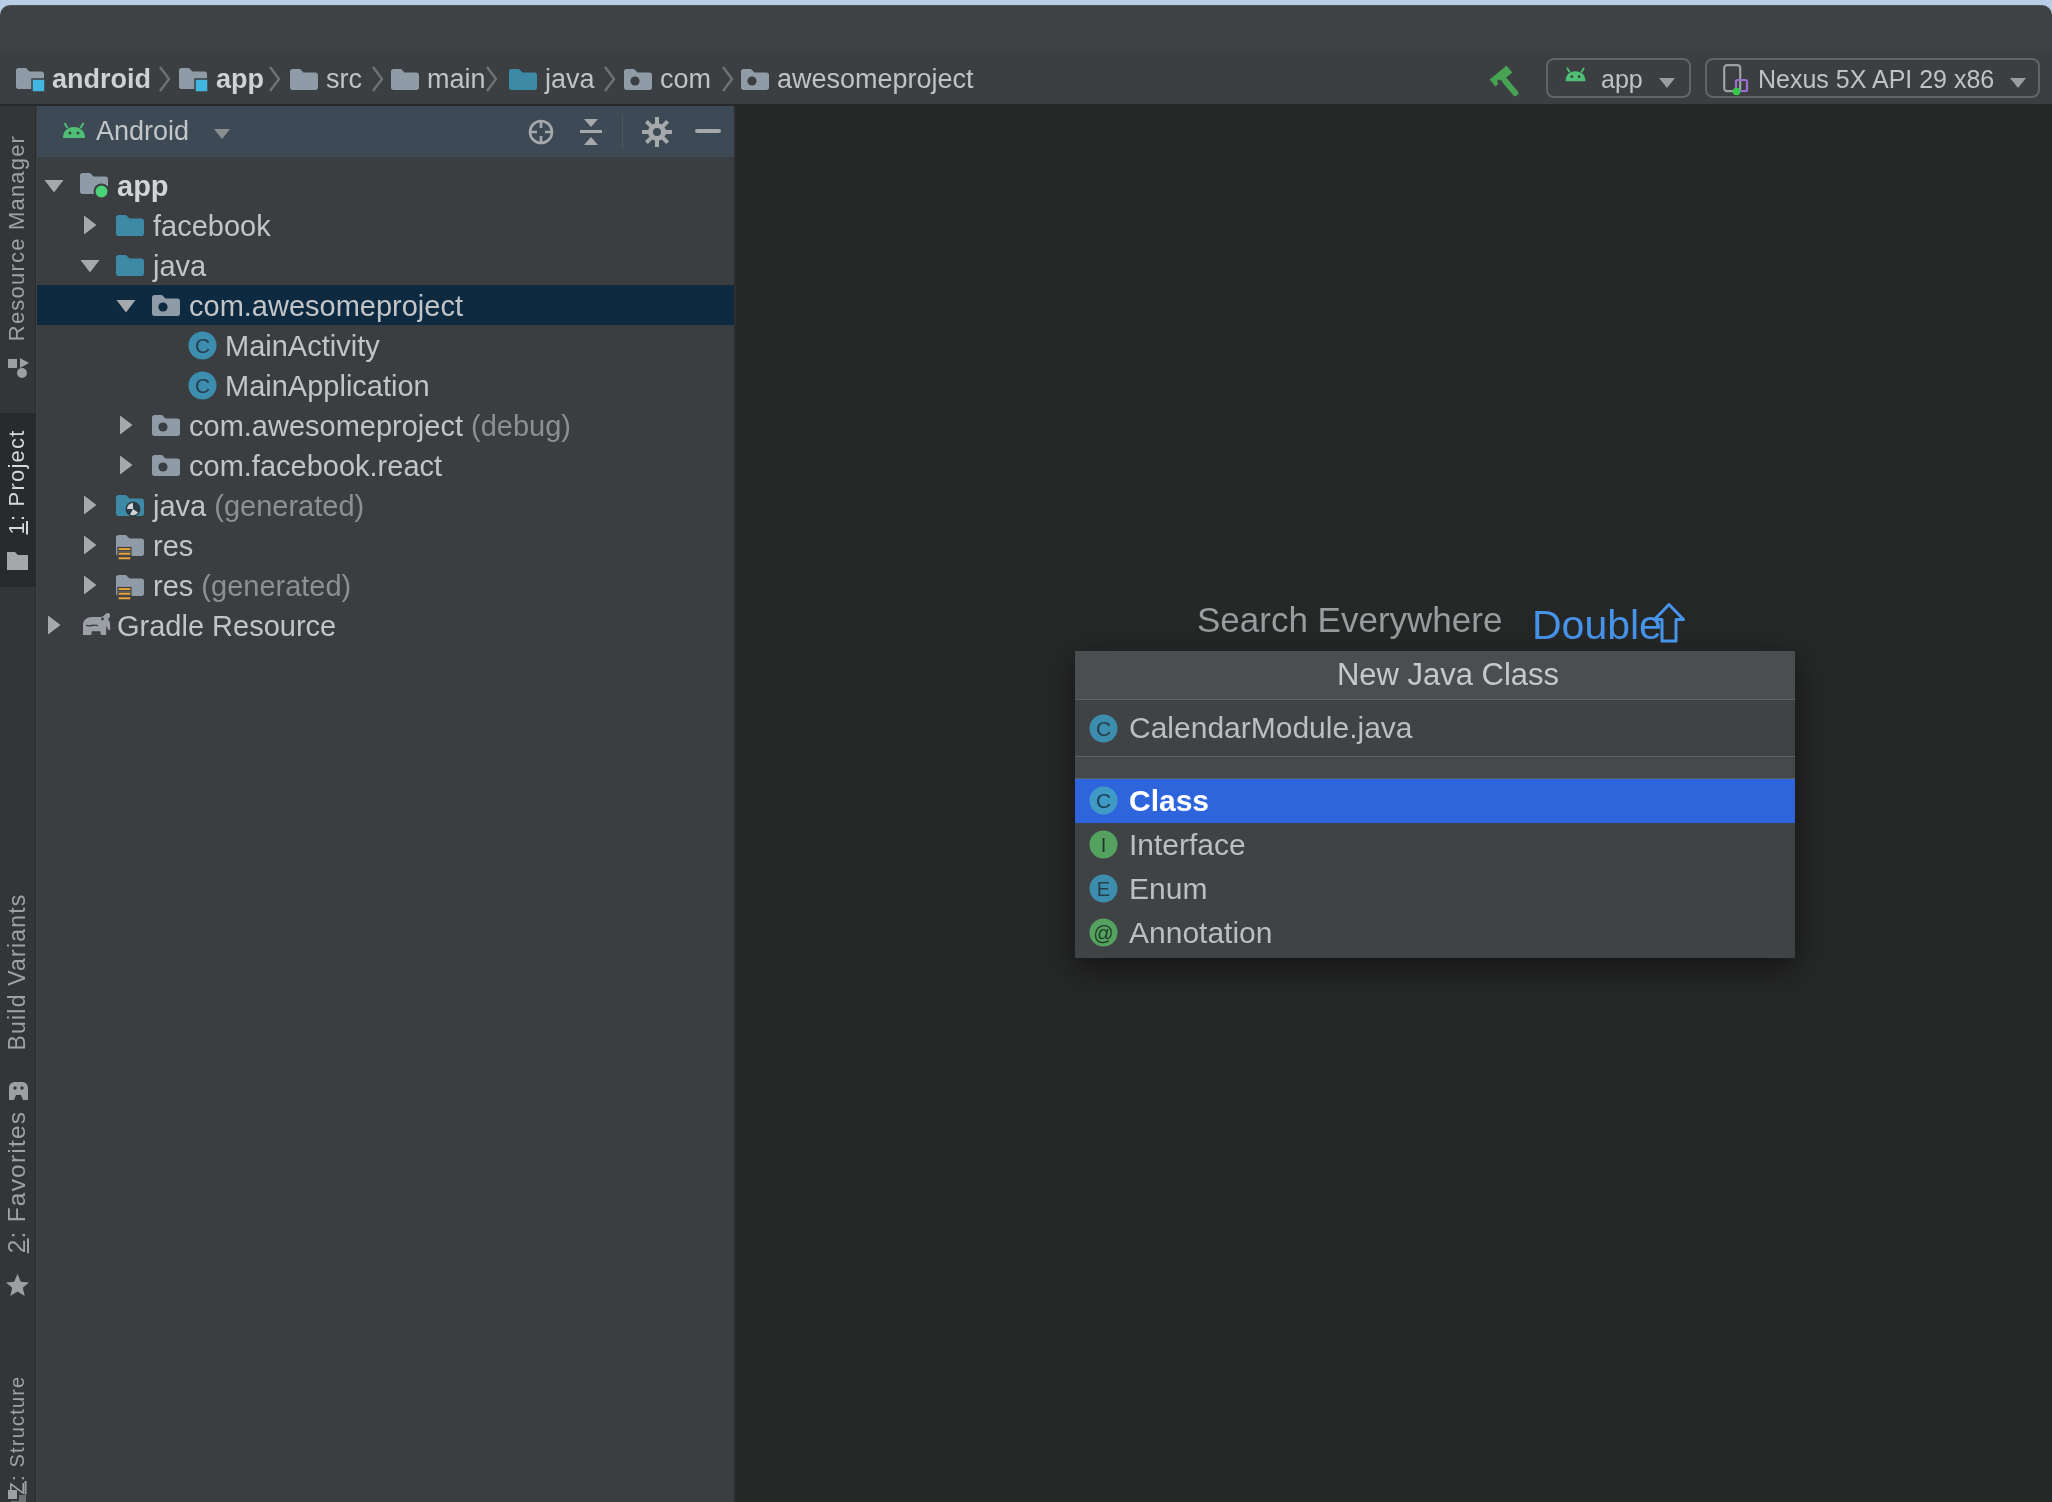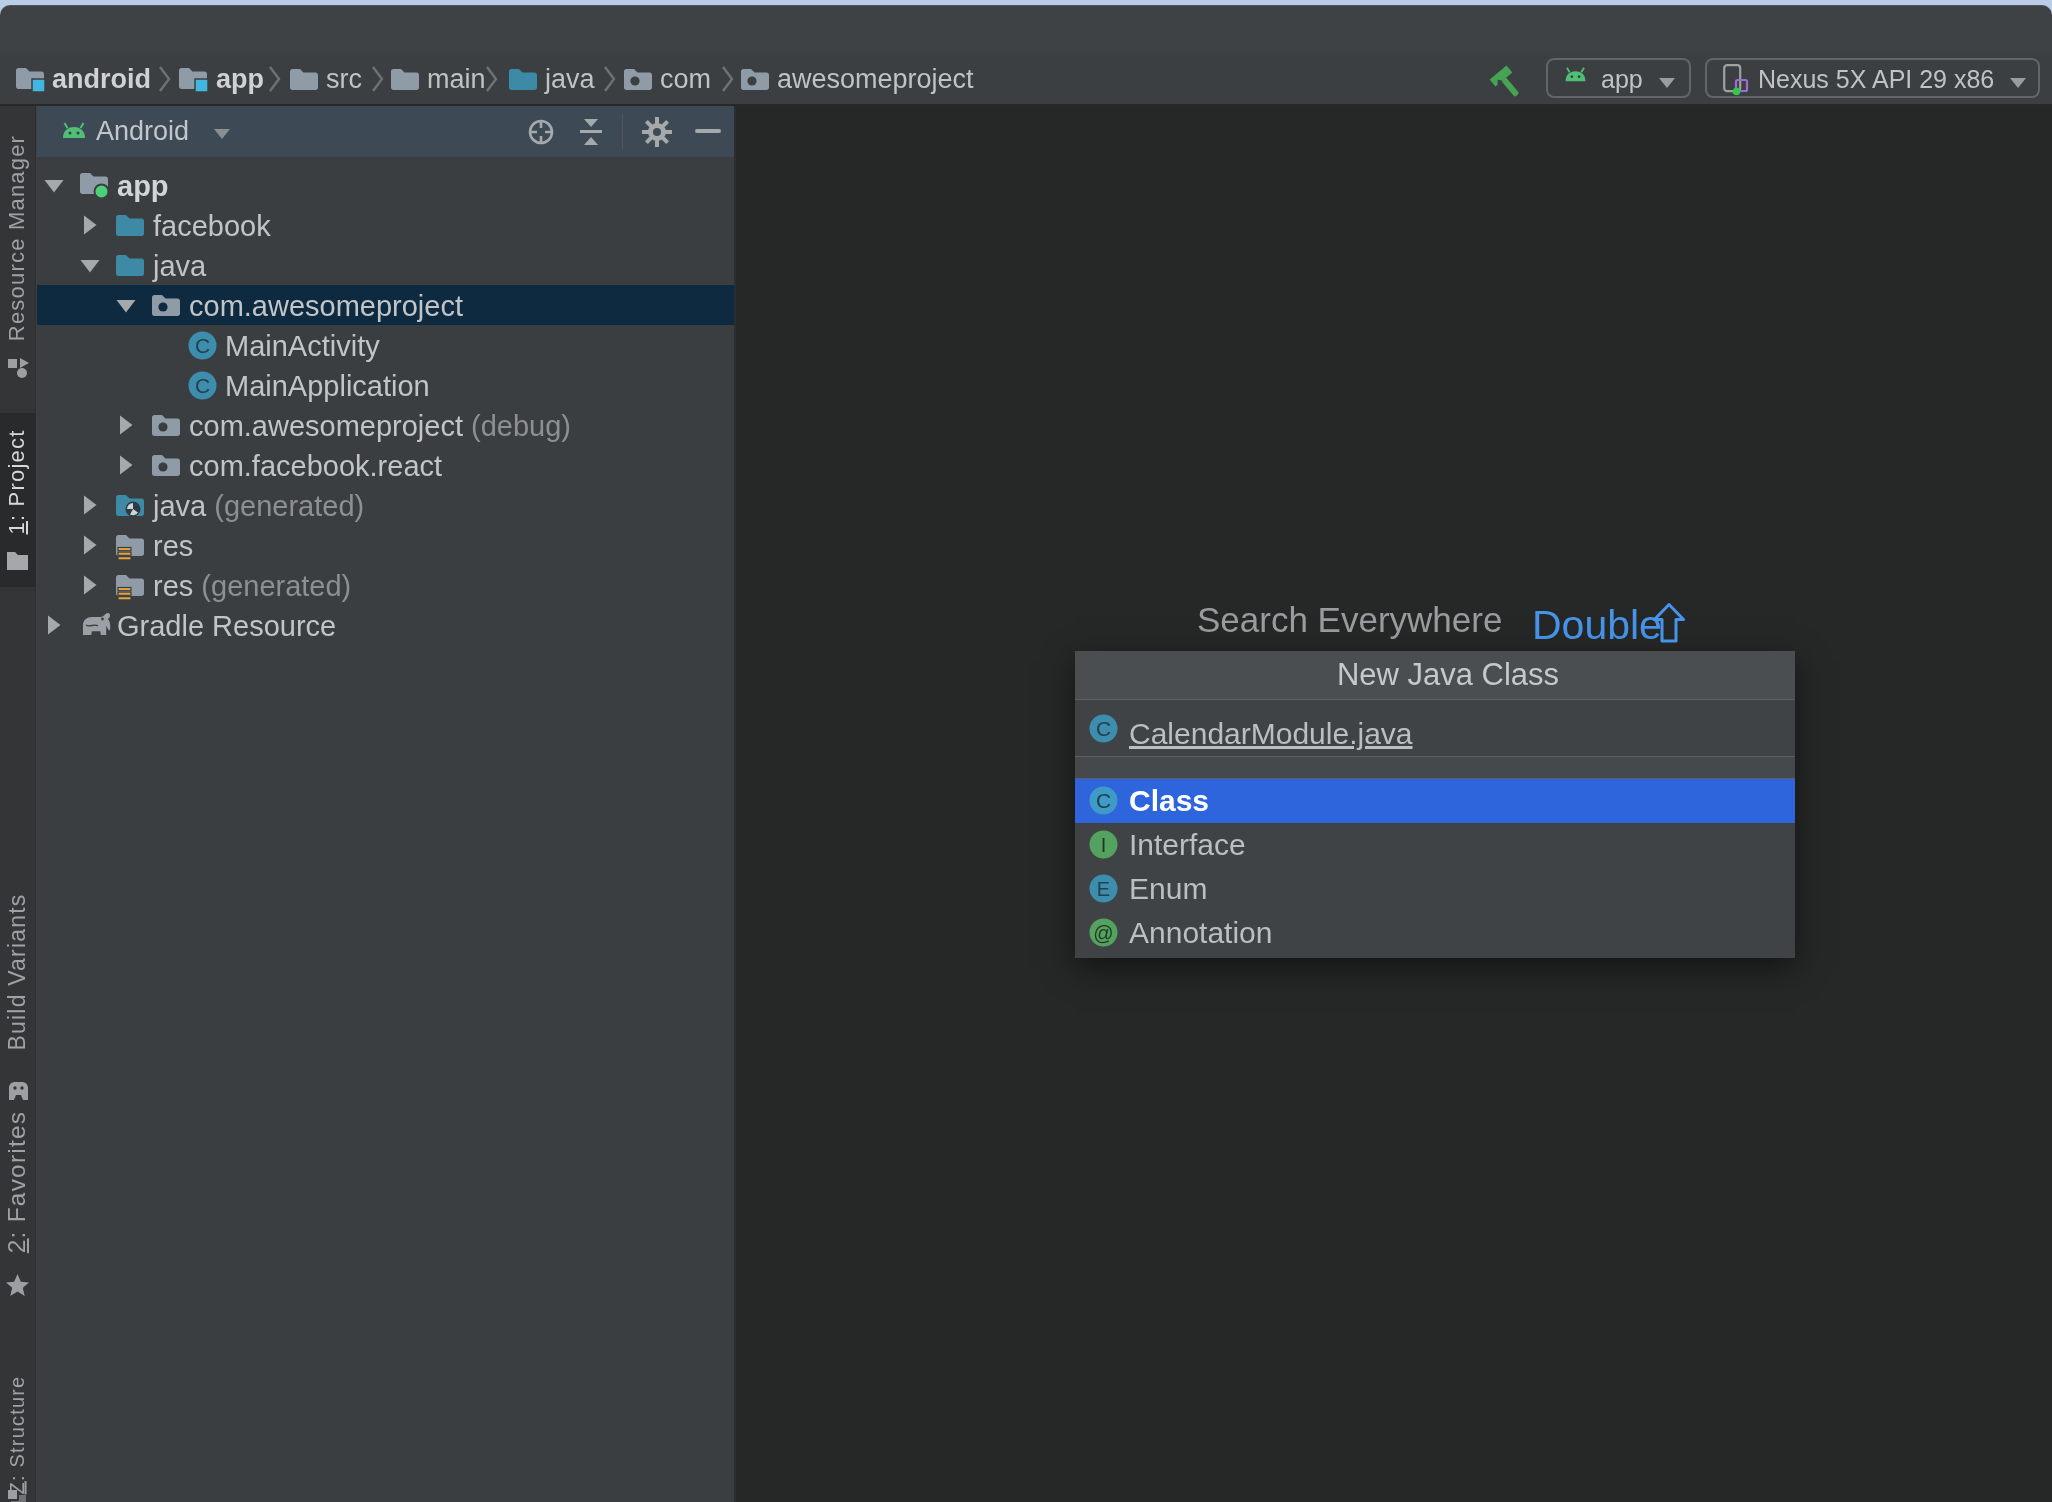--- a/index.html
+++ b/index.html
@@ -312,21 +312,21 @@
     <div class="pop-row" style="top:49px;height:57px;border-bottom:1px solid #5c6062;box-sizing:border-box;"></div>
     <div class="pop-row" style="top:106px;height:22px;background:#46494b;border-bottom:1px solid #5c6062;box-sizing:border-box;"></div>
     <div class="pop-row sel" style="top:128px;height:44px;background:#2e65dd;"></div>
     <div class="pop-row" style="top:172px;height:44px;"></div>
     <div class="pop-row" style="top:216px;height:44px;"></div>
     <div class="pop-row" style="top:260px;height:44px;"></div>
   <svg class="abs" style="left:14px;top:63px" width="29" height="29" viewBox="0 0 29 29">
         <circle cx="14.5" cy="14.5" r="14" fill="#3c8dae"></circle>
         <text x="14.5" y="21.5" text-anchor="middle" font-size="21" fill="#25404c" font-family="Liberation Sans">C</text>
       </svg>
-      <div class="pop-txt" style="left:54px;top:68px;line-height:29px;text-decoration:underline;">CalendarModule.java</div>
+      <div class="pop-txt" style="left:54px;top:62px;line-height:29px;">CalendarModule.java</div>
       <svg class="abs" style="left:14px;top:135px" width="29" height="29" viewBox="0 0 29 29">
         <circle cx="14.5" cy="14.5" r="14" fill="#3f9bc6"></circle>
         <text x="14.5" y="21.5" text-anchor="middle" font-size="21" fill="#1c3f55" font-family="Liberation Sans">C</text>
       </svg>
       <div class="pop-txt" style="left:54px;top:135px;line-height:29px;color:#ffffff;font-weight:bold;">Class</div>
       <svg class="abs" style="left:14px;top:179px" width="29" height="29" viewBox="0 0 29 29">
         <circle cx="14.5" cy="14.5" r="14" fill="#55a15f"></circle>
         <text x="14.5" y="21.5" text-anchor="middle" font-size="20" fill="#1e3a23" font-family="Liberation Sans">I</text>
       </svg>
       <div class="pop-txt" style="left:54px;top:179px;line-height:29px;">Interface</div>

